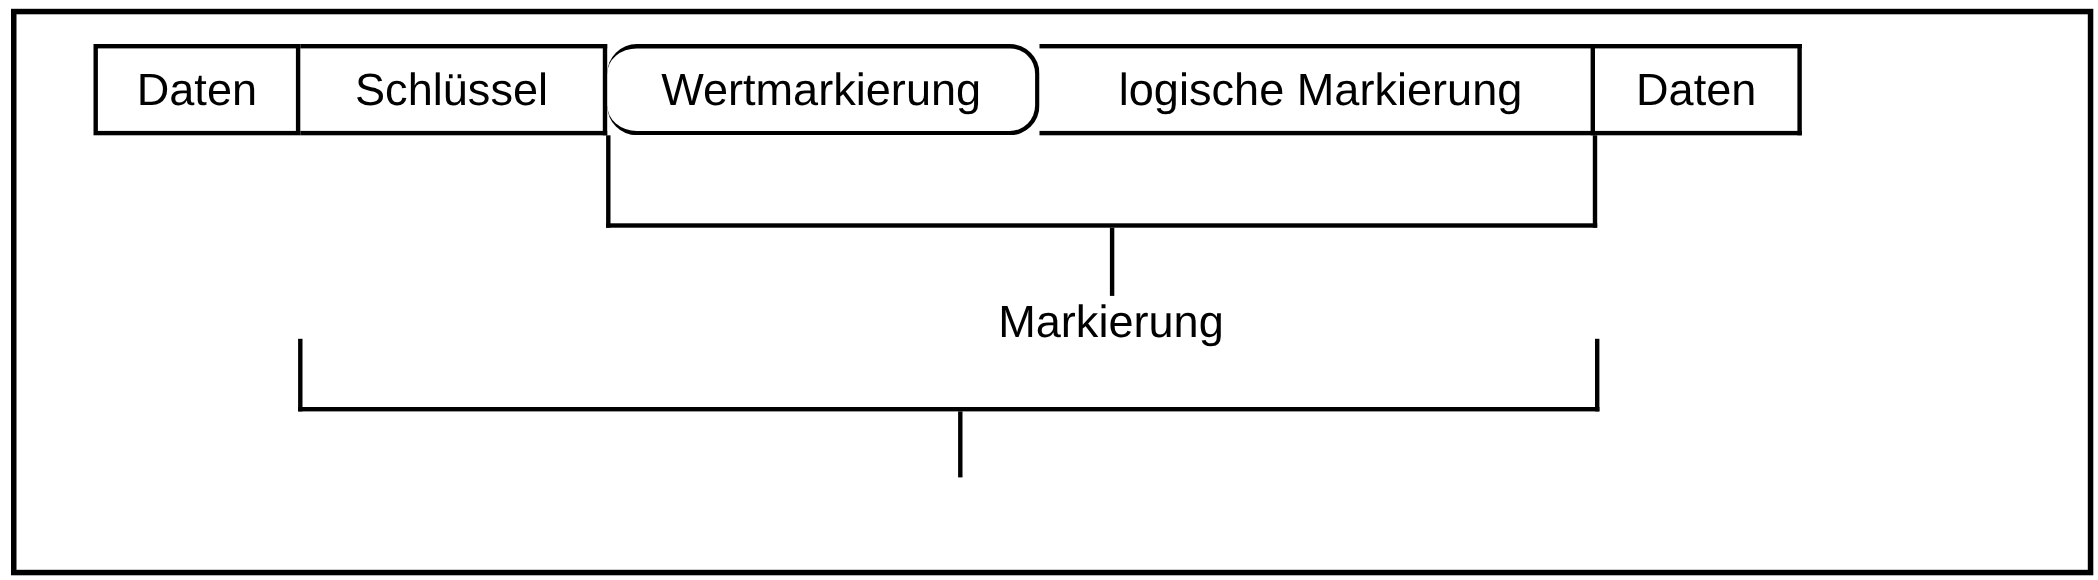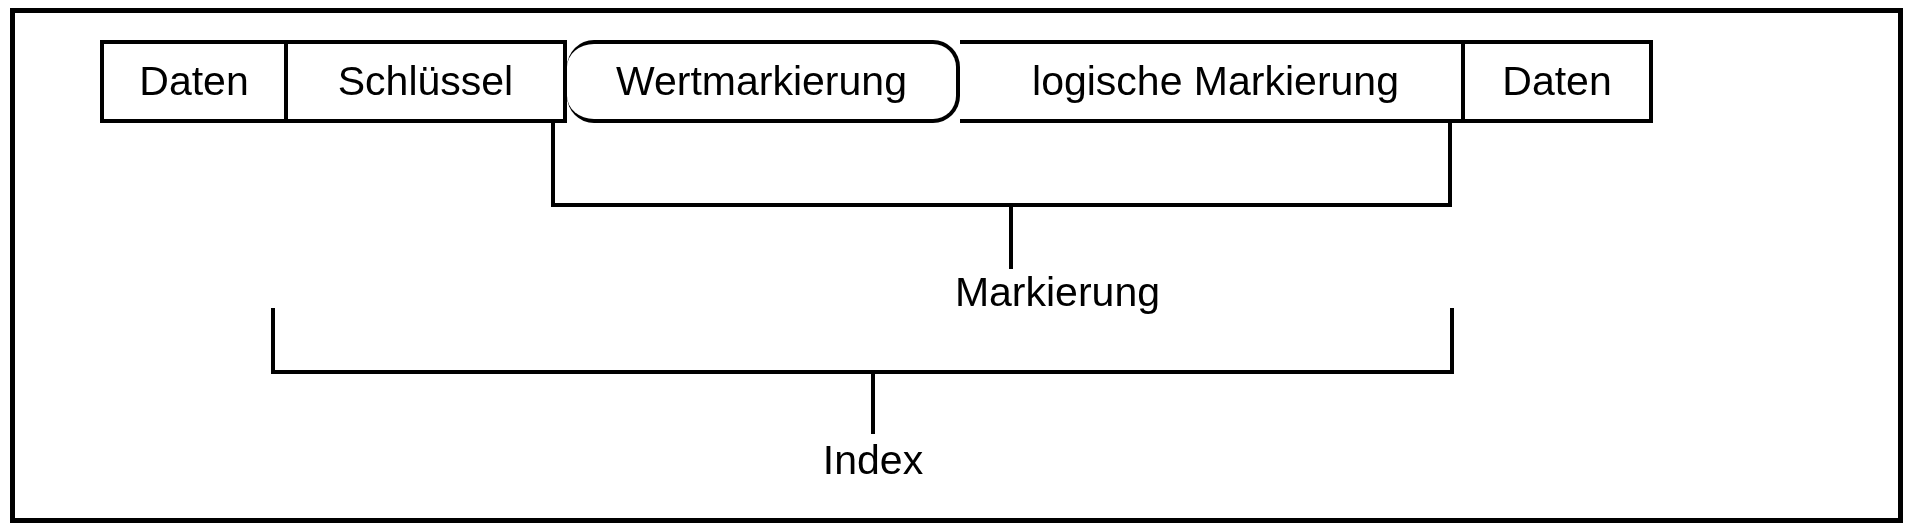--- a/index.html
+++ b/index.html
@@ -24,21 +24,20 @@
     height: 515px;
     border: 5px solid #000000;
     box-sizing: border-box;
   }
   .record-row {
     position: absolute;
     left: 85px;
     top: 40px;
     height: 83px;
     display: flex;
-    margin-left: 15px;
   }
   .record-cell {
     box-sizing: border-box;
     border: 4px solid #000000;
     display: flex;
     align-items: center;
     justify-content: center;
     font-size: 41px;
     line-height: 1;
     white-space: nowrap;
@@ -52,21 +51,21 @@
     position: absolute;
     background: #000000;
   }
   .bracket-label {
     position: absolute;
     text-align: center;
     font-size: 41px;
     line-height: 48px;
     white-space: nowrap;
   }
-  .markierung-label { left: 860px; top: 268px; width: 300px; text-align: right; }
+  .markierung-label { left: 860px; top: 268px; width: 300px; }
   .index-label      { left: 723px; top: 436px; width: 300px; }
 </style>
 </head>
 <body>
 
 <div class="canvas">
 
   <div class="frame"></div>
 
   <div class="record-row">
@@ -90,15 +89,14 @@
   <div class="line" style="left:551px;  top:123px; width:4px;   height:84px;"></div>
   <div class="line" style="left:1448px; top:123px; width:4px;   height:84px;"></div>
   <div class="line" style="left:551px;  top:203px; width:901px; height:4px;"></div>
   <div class="line" style="left:1009px; top:207px; width:4px;   height:62px;"></div>
   <div class="bracket-label markierung-label">Markierung</div>
 
   <div class="line" style="left:271px;  top:308px; width:4px;    height:66px;"></div>
   <div class="line" style="left:1450px; top:308px; width:4px;    height:66px;"></div>
   <div class="line" style="left:271px;  top:370px; width:1183px; height:4px;"></div>
   <div class="line" style="left:871px;  top:374px; width:4px;    height:60px;"></div>
-  <div class="bracket-label index-label">Index</div>
 
 </div>
 
 </body></html>

